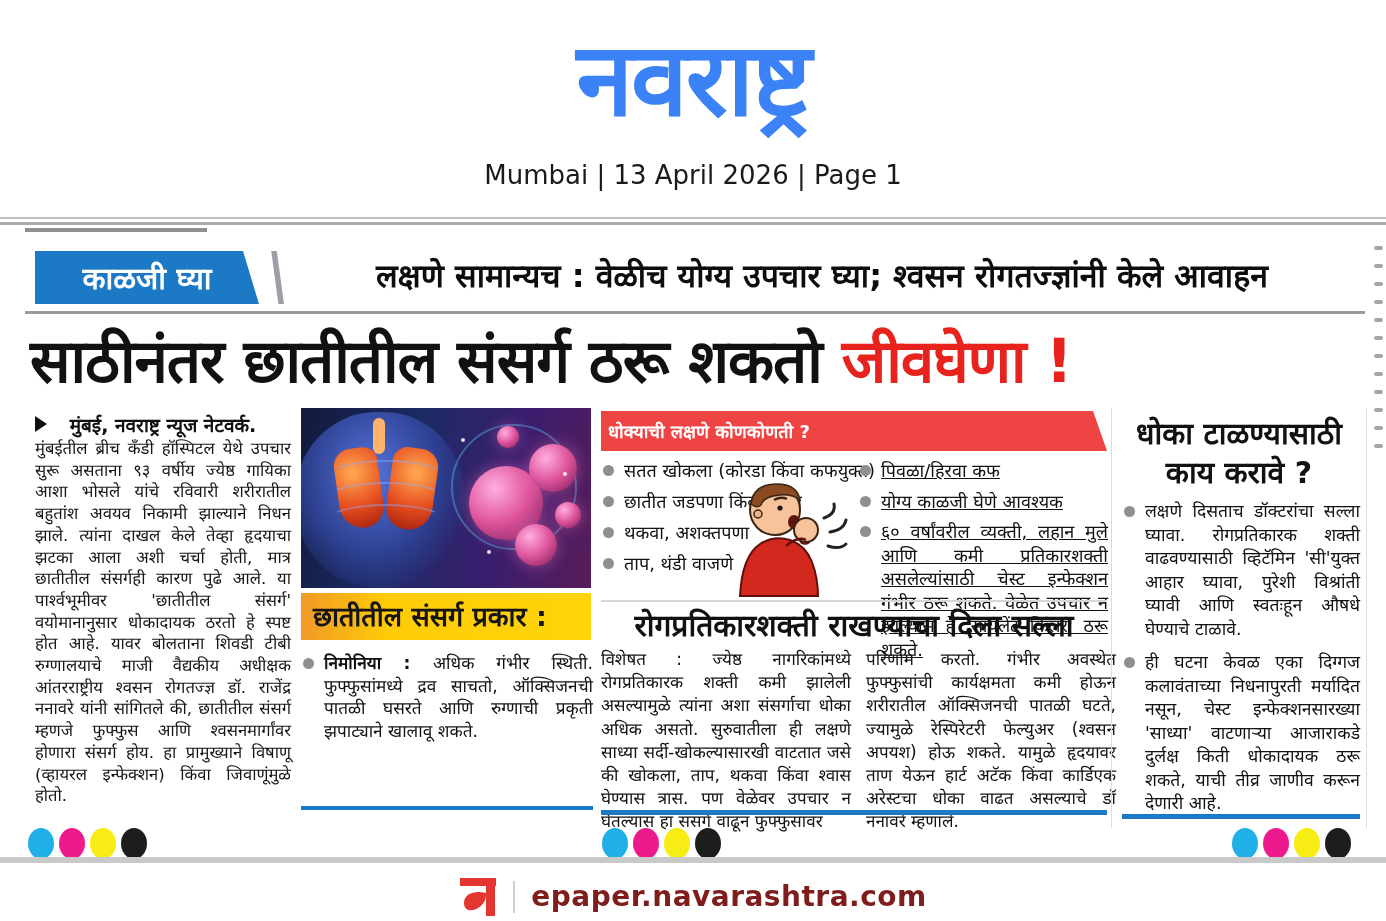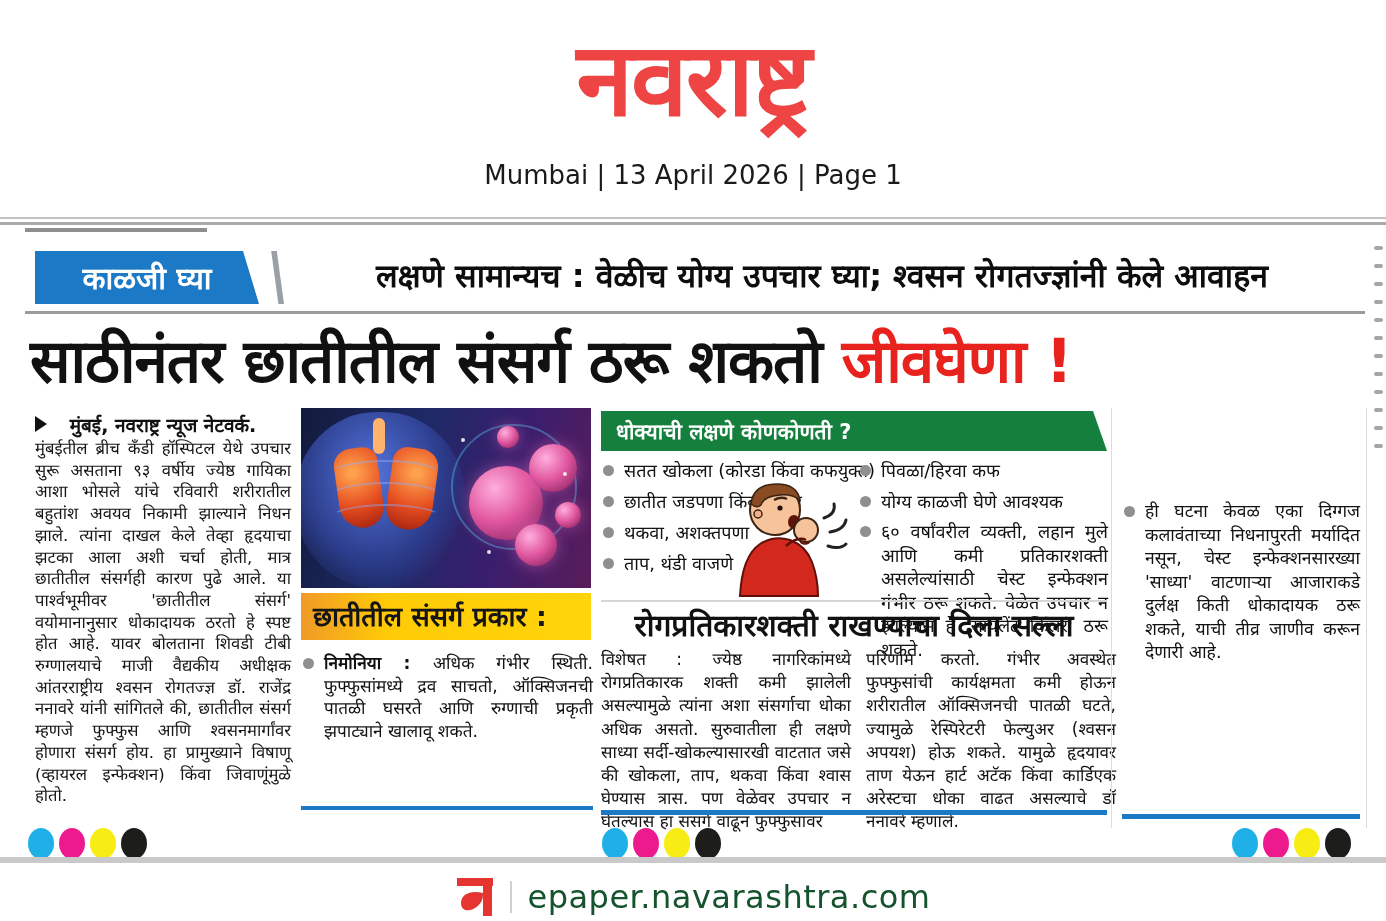--- a/index.html
+++ b/index.html
@@ -1,21 +1,21 @@
 <!DOCTYPE html>
 <html><head>
 <meta charset="utf-8">
 <style>
   html,body{margin:0;padding:0;background:#ffffff;}
   .page{position:relative;width:1386px;height:921px;background:#fff;overflow:hidden;
         font-family:"DejaVu Sans","Liberation Sans",sans-serif;color:#111;}
   .abs{position:absolute;}
   
   .masthead{top:10px;left:0;width:100%;text-align:center;font-size:102px;line-height:140px;
-            font-weight:800;color:#ef4444;letter-spacing:-2px;}
+            font-weight:800;color:#3b82f6;letter-spacing:-2px;}
   .dateline{top:160px;left:0;width:100%;text-align:center;font-size:26px;color:#1a1a1a;}
   .rule1{top:217px;left:0;width:1386px;height:2px;background:#c2c2c2;}
   .rule2{top:222px;left:0;width:1386px;height:3px;background:#ababab;}
   .rule3{top:228px;left:25px;width:182px;height:4px;background:#8f8f8f;}
   
   .badge{top:251px;left:35px;width:224px;height:53px;background:#1b79c5;
          clip-path:polygon(0 0,calc(100% - 16px) 0,100% 100%,0 100%);
          display:flex;align-items:center;justify-content:center;
          color:#fff;font-size:30px;font-weight:800;}
   .slash{top:251px;left:268px;width:16px;height:53px;background:#9aa0a6;
@@ -54,27 +54,27 @@
   .ytitle{top:593px;left:301px;width:290px;height:47px;line-height:47px;padding-left:12px;box-sizing:border-box;
           background:linear-gradient(90deg,#f09a28 0%,#ffcb06 30%,#ffd40a 100%);
           font-size:27px;font-weight:800;color:#151515;}
   .typelist{top:652px;left:301px;width:292px;}
   .bullet{display:flex;margin-bottom:10px;}
   .dot{flex:0 0 auto;width:11px;height:11px;border-radius:50%;background:#8f8f8f;margin:6px 10px 0 2px;}
   .typelist .btxt{font-size:17.2px;line-height:22.6px;text-align:justify;}
   .blead{font-weight:800;}
   .blueline1{top:806px;left:301px;width:292px;height:4px;background:#1b79c5;}
   
-  .sbanner{top:411px;left:601px;width:506px;height:40px;background:#15803d;
+  .sbanner{top:411px;left:601px;width:506px;height:40px;background:#ef4444;
            clip-path:polygon(0 0,calc(100% - 14px) 0,100% 100%,0 100%);
-           display:flex;align-items:center;color:#fff;font-size:21px;font-weight:800;padding-left:15px;box-sizing:border-box;}
+           display:flex;align-items:center;color:#fff;font-size:18px;font-weight:800;padding-left:7px;box-sizing:border-box;}
   .symL{top:459px;left:601px;width:256px;}
   .symL .bullet{margin-bottom:7px;}
   .symL .btxt{font-size:18px;line-height:24px;white-space:nowrap;}
-  .symR{top:459px;left:858px;width:250px;}
+  .symR{top:459px;left:858px;width:250px;text-decoration:underline;}
   .symR .bullet{margin-bottom:7px;}
   .symR .btxt{font-size:18px;line-height:23.5px;text-align:justify;}
   .sympsep{top:600px;left:601px;width:506px;height:2px;background:#d6d6d6;}
   
   .cough{top:474px;left:720px;width:140px;height:126px;}
   
   .advtitle{top:604px;left:601px;width:506px;text-align:center;font-size:30px;font-weight:800;}
   .advc1{top:648px;left:601px;width:250px;font-size:17px;line-height:23.2px;text-align:justify;}
   .advc2{top:648px;left:858px;width:250px;font-size:17px;line-height:23.2px;text-align:justify;margin-left:8px;}
   .blueline2{top:810px;left:601px;width:506px;height:5px;background:#1b79c5;}
@@ -88,21 +88,21 @@
   
   .sliver{top:232px;left:1374px;width:12px;height:596px;overflow:hidden;}
   .sliver i{display:block;width:9px;height:4px;background:#6b6b6b;margin:14px 0;border-radius:2px;opacity:.6;}
   
   .dots{display:flex;gap:5px;}
   .cdot{width:26px;height:31px;border-radius:50%;}
   .greybar{top:857px;left:0;width:1386px;height:6px;background:#c9c9c9;}
   
   .footer{top:872px;left:0;width:100%;height:49px;display:flex;align-items:center;justify-content:center;gap:16px;}
   .fdiv{width:2px;height:32px;background:#cfcfcf;}
-  .furl{font-size:32px;font-weight:400;color:#14532d;letter-spacing:.5px;}
+  .furl{font-size:28px;font-weight:700;color:#7f1d1d;letter-spacing:.5px;}
 </style>
 </head>
 <body>
 
 <div class="page">
 
   <div class="abs masthead">नवराष्ट्र</div>
   <div class="abs dateline">Mumbai | 13 April 2026 | Page 1</div>
   <div class="abs rule1"></div>
   <div class="abs rule2"></div>
@@ -211,21 +211,29 @@
 
   <div class="abs sympsep"></div>
 
   <div class="abs advtitle">रोगप्रतिकारशक्ती राखण्याचा दिला सल्ला</div>
   <div class="abs advc1">विशेषत : ज्येष्ठ नागरिकांमध्ये रोगप्रतिकारक शक्ती कमी झालेली असल्यामुळे त्यांना अशा संसर्गाचा धोका अधिक असतो. सुरुवातीला ही लक्षणे साध्या सर्दी-खोकल्यासारखी वाटतात जसे की खोकला, ताप, थकवा किंवा श्वास घेण्यास त्रास. पण वेळेवर उपचार न घेतल्यास हा संसर्ग वाढून फुफ्फुसांवर</div>
   <div class="abs advc2">परिणाम करतो. गंभीर अवस्थेत फुफ्फुसांची कार्यक्षमता कमी होऊन शरीरातील ऑक्सिजनची पातळी घटते, ज्यामुळे रेस्पिरेटरी फेल्युअर (श्वसन अपयश) होऊ शकते. यामुळे हृदयावर ताण येऊन हार्ट अटॅक किंवा कार्डिएक अरेस्टचा धोका वाढत असल्याचे डॉ ननावरे म्हणाले.</div>
   <div class="abs blueline2"></div>
 
   <div class="abs vline" style="left:1111px;"></div>
   <div class="abs vline" style="left:1366px;"></div>
+  <div class="abs prevtitle">
+    <div>धोका टाळण्यासाठी</div>
+    <div>काय करावे ?</div>
+  </div>
   <div class="abs prevlist">
+    <div class="bullet">
+        <span class="dot"></span>
+        <span class="btxt">लक्षणे दिसताच डॉक्टरांचा सल्ला घ्यावा. रोगप्रतिकारक शक्ती वाढवण्यासाठी व्हिटॅमिन 'सी'युक्त आहार घ्यावा, पुरेशी विश्रांती घ्यावी आणि स्वतःहून औषधे घेण्याचे टाळावे.</span>
+      </div>
     <div class="bullet">
         <span class="dot"></span>
         <span class="btxt">ही घटना केवळ एका दिग्गज कलावंताच्या निधनापुरती मर्यादित नसून, चेस्ट इन्फेक्शनसारख्या 'साध्या' वाटणाऱ्या आजाराकडे दुर्लक्ष किती धोकादायक ठरू शकते, याची तीव्र जाणीव करून देणारी आहे.</span>
       </div>
   </div>
   <div class="abs blueline3"></div>
 
   <div class="abs sliver">
     <i></i>
       <i></i>

